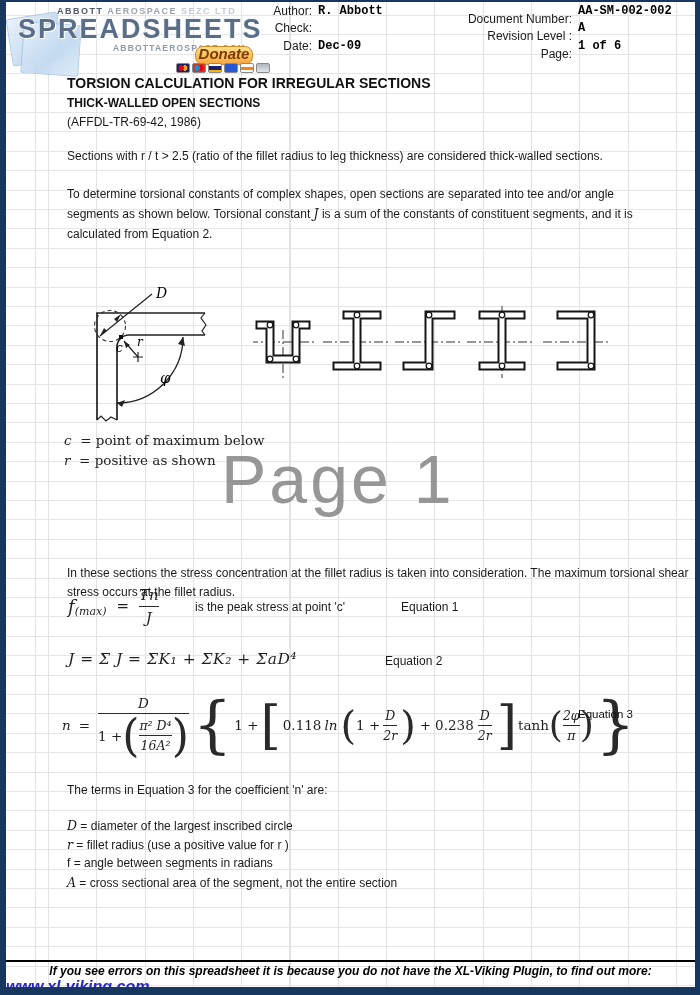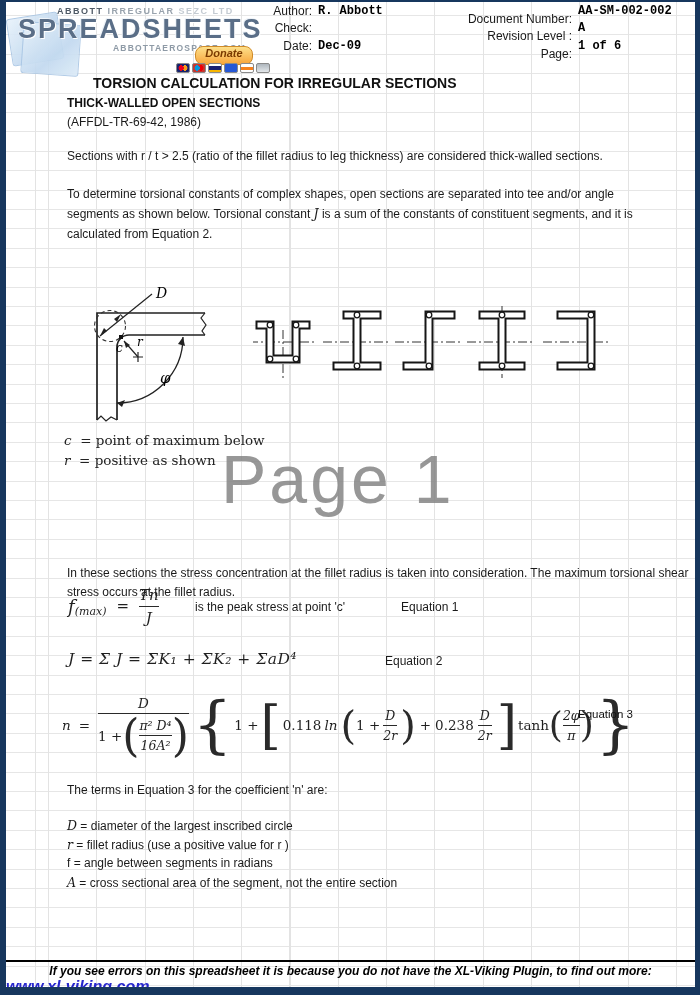--- a/index.html
+++ b/index.html
@@ -22,21 +22,21 @@
   .bold { font-weight:bold; }
   .txt { font-size:12px; line-height:19.4px; color:#1a1a1a; }
   
   .brandline { font-size:9px; font-weight:bold; letter-spacing:1.5px; white-space:nowrap; }
   .logo-name { font-size:27px; font-weight:bold; letter-spacing:2px; color:#5a6e87;
                text-shadow:1px 1px 0 #fff, -1px -1px 0 #eef3f8; white-space:nowrap; }
   .logo-site { font-size:8.5px; font-weight:bold; color:#8e9aa6; letter-spacing:1.2px; }
   .glass { position:absolute; border-radius:3px; border:1px solid #a9c6e4;
            background:linear-gradient(135deg,#e8f2fb 0%,#c2d9ef 60%,#dcebf8 100%); opacity:.92; }
   .donate-btn { width:58px; height:19px; border-radius:8px; border:1px solid #d08b27;
-    background:linear-gradient(#fde08a,#f8a53c); font-size:11px; font-weight:bold; font-style:italic;
+    background:linear-gradient(#fde08a,#f8a53c); font-size:15px; font-weight:bold; font-style:italic;
     color:#7a3a00; text-align:center; line-height:13px; cursor:pointer; }
   .paychips { display:flex; gap:2px; }
   .chip { width:14px; height:10px; border-radius:2px; border:1px solid #8a8a8a; }
   
   .hlabel { font-size:12px; color:#1a1a1a; text-align:right; line-height:17.4px; }
   .hvalue { font-size:12px; font-weight:bold; color:#000; line-height:17.4px;font-family:Liberation Mono, monospace; }
   
   .eq { font-family:"DejaVu Serif", serif; color:#1f1f1f; }
   .it { font-style:italic; }
   .vfrac { display:inline-flex; flex-direction:column; align-items:center; vertical-align:middle; }
@@ -59,21 +59,21 @@
 <body>
 
 <div class="page">
   <div class="sheet">
 
     <div class="abs z2" style="left:0;top:0;width:250px;height:78px;">
       <div class="glass" style="left:3px;top:13px;width:52px;height:48px;transform:rotate(-9deg);"></div>
       <div class="glass" style="left:16px;top:21px;width:58px;height:52px;transform:rotate(4deg);"></div>
       <div class="abs brandline" style="left:51px;top:4px;">
         <span style="color:#4f5a66;">ABBOTT</span>
-        <span style="color:#9aa4ae;">IRREGULAR</span>
+        <span style="color:#9aa4ae;">AEROSPACE</span>
         <span style="color:#c4cbd2;">SEZC LTD</span>
       </div>
       <div class="abs logo-name" style="left:12px;top:12px;">SPREADSHEETS</div>
       <div class="abs logo-site" style="left:80px;top:41px;width:160px;text-align:right;">ABBOTTAEROSPACE.COM</div>
     </div>
     <div class="abs z2 donate-btn" style="left:189px;top:44px;">Donate</div>
     <div class="abs z2 paychips" style="left:170px;top:61px;">
       <div class="chip" style="background:radial-gradient(circle at 35% 50%, #eb001b 30%, transparent 32%), radial-gradient(circle at 65% 50%, #f79e1b 30%, transparent 32%), #16216e;"></div>
       <div class="chip" style="background:radial-gradient(circle at 35% 50%, #0099df 30%, transparent 32%), radial-gradient(circle at 65% 50%, #ed0006 30%, transparent 32%), #c8362e;"></div>
       <div class="chip" style="background:linear-gradient(#fff 30%, #1a1f71 30% 70%, #f7b600 70%);"></div>
@@ -96,21 +96,21 @@
       <div class="hlabel">Document Number:</div>
       <div class="hlabel">Revision Level :</div>
       <div class="hlabel">Page:</div>
     </div>
     <div class="abs z2" style="left:572px;top:1px;width:115px;">
       <div class="hvalue">AA-SM-002-002</div>
       <div class="hvalue">A</div>
       <div class="hvalue">1 of 6</div>
     </div>
 
-    <div class="abs z2 bold" style="left:61px;top:73px;font-size:14px;margin-left:26px;">TORSION CALCULATION FOR IRREGULAR SECTIONS</div>
+    <div class="abs z2 bold" style="left:61px;top:73px;font-size:14px;">TORSION CALCULATION FOR IRREGULAR SECTIONS</div>
     <div class="abs z2 bold" style="left:61px;top:94px;font-size:12px;">THICK-WALLED OPEN SECTIONS</div>
     <div class="abs z2 txt" style="left:61px;top:111px;">(AFFDL-TR-69-42, 1986)</div>
 
     <div class="abs z2 txt" style="left:61px;top:145px;width:620px;">Sections with r / t &gt; 2.5 (ratio of the fillet radius to leg thickness) are considered thick-walled sections.</div>
     <div class="abs z2 txt" style="left:61px;top:183px;width:600px;"><span>To determine torsional constants of complex shapes, open sections are separated into tee and/or angle segments as shown below.  Torsional constant </span><span class="termvar">J</span><span> is a sum of the constants of constituent segments, and it is calculated from Equation 2.</span></div>
 
     <svg class="abs z2" style="left:84px;top:278px;" width="135" height="152" viewBox="0 0 135 152">
 
       <path d="M7,140 L7,33 L115,33 M115,55 L39,55 A12,12 0 0 0 27,67 L27,140" stroke="#222" stroke-width="1.7" fill="none"></path>
       <path d="M7,140 L11,136 L16,141 L21,137 L27,140" stroke="#222" stroke-width="1.2" fill="none"></path>

